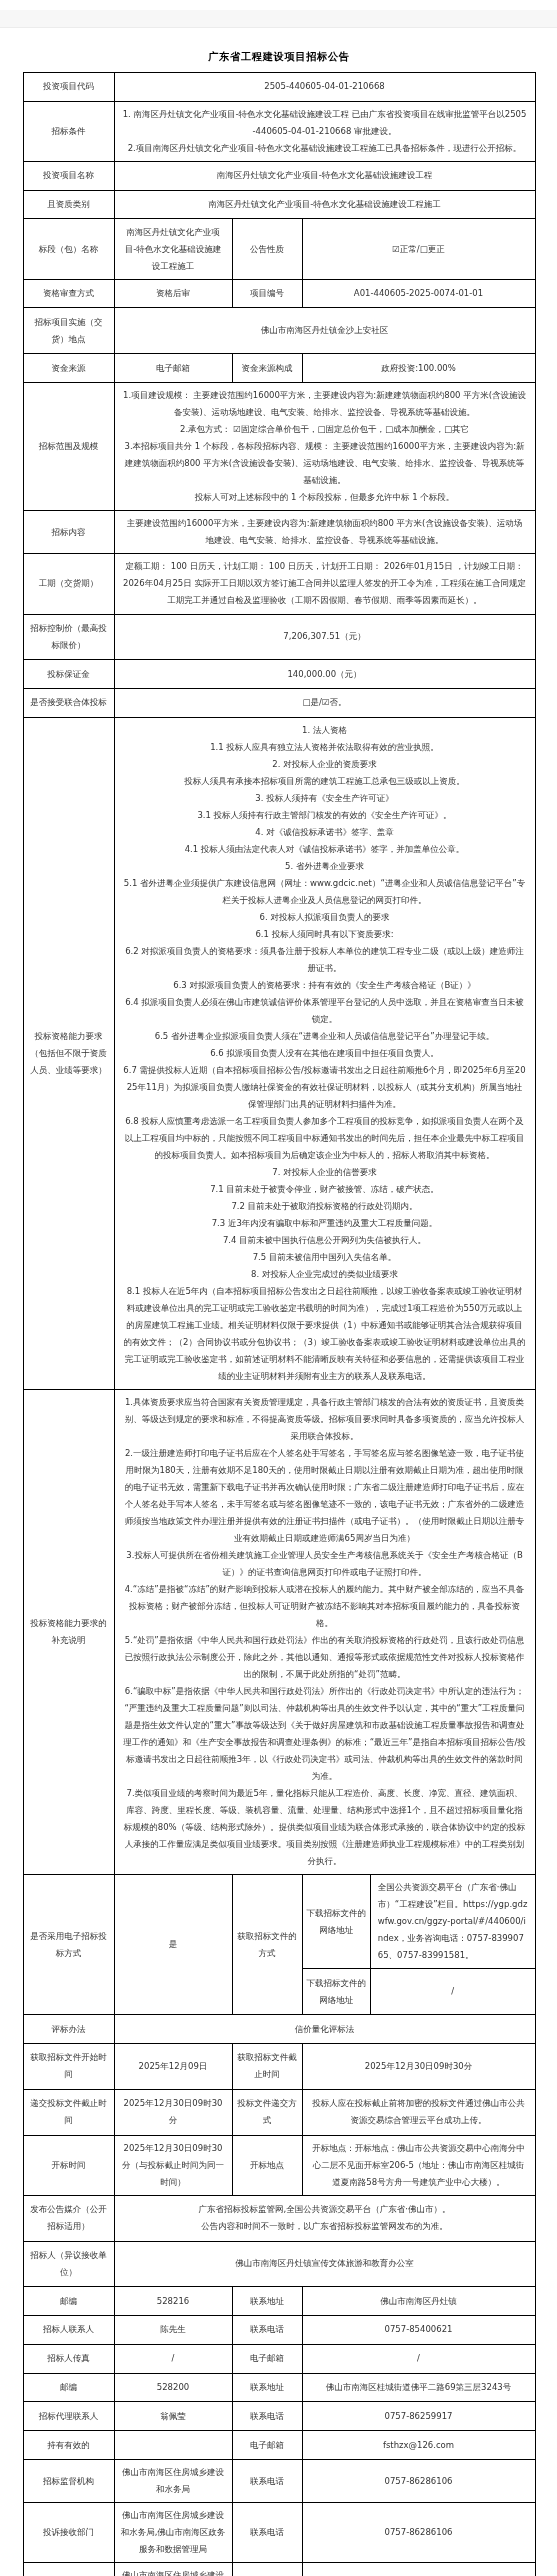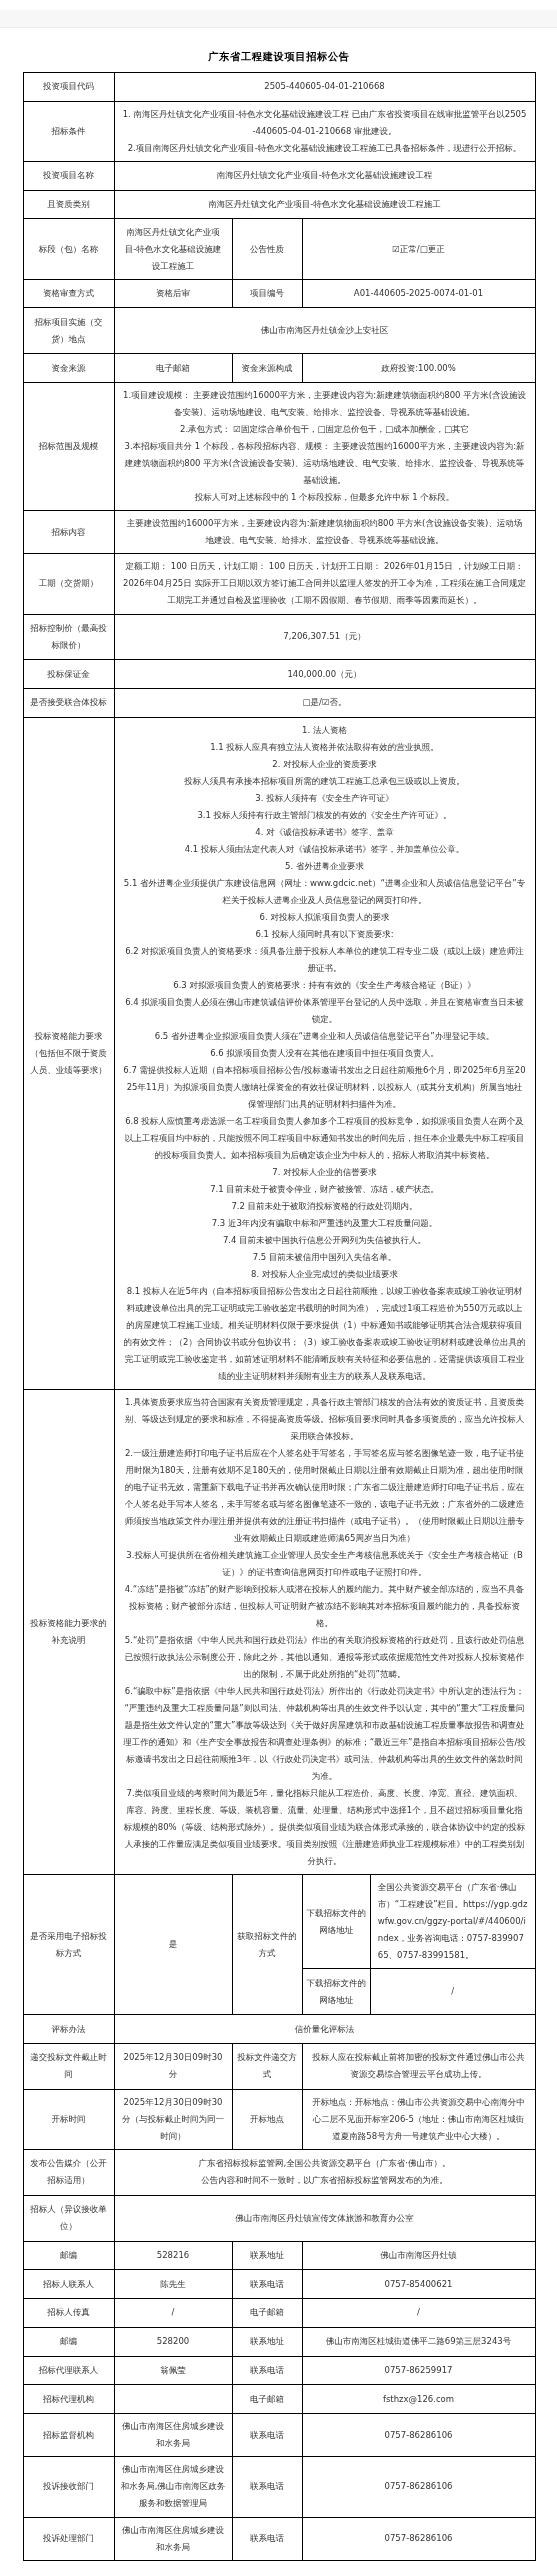--- a/index.html
+++ b/index.html
@@ -220,20 +220,26 @@
         </tbody>
             </table>
       </td>
     </tr>
 
     <tr>
       <td class="lab">评标办法</td>
       <td class="vc" colspan="3">信价量化评标法</td>
     </tr>
 
+    <tr>
+      <td class="lab">获取招标文件开始时间</td>
+      <td class="vc">2025年12月09日</td>
+      <td class="lab">获取招标文件截止时间</td>
+      <td class="vc">2025年12月30日09时30分</td>
+    </tr>
 
     <tr>
       <td class="lab">递交投标文件截止时间</td>
       <td class="vc">2025年12月30日09时30分</td>
       <td class="lab">投标文件递交方式</td>
       <td class="v">投标人应在投标截止前将加密的投标文件通过佛山市公共资源交易综合管理云平台成功上传。</td>
     </tr>
 
     <tr>
       <td class="lab">开标时间</td>
@@ -283,21 +289,21 @@
     </tr>
 
     <tr>
       <td class="lab">招标代理联系人</td>
       <td class="vc">翁佩莹</td>
       <td class="lab">联系电话</td>
       <td class="vc">0757-86259917</td>
     </tr>
 
     <tr>
-      <td class="lab">招标代理机构</td>
+      <td class="lab">持有有效的</td>
       <td class="vc"></td>
       <td class="lab">电子邮箱</td>
       <td class="vc">fsthzx@126.com</td>
     </tr>
 
     <tr>
       <td class="lab">招标监督机构</td>
       <td class="vc">佛山市南海区住房城乡建设和水务局</td>
       <td class="lab">联系电话</td>
       <td class="vc">0757-86286106</td>

